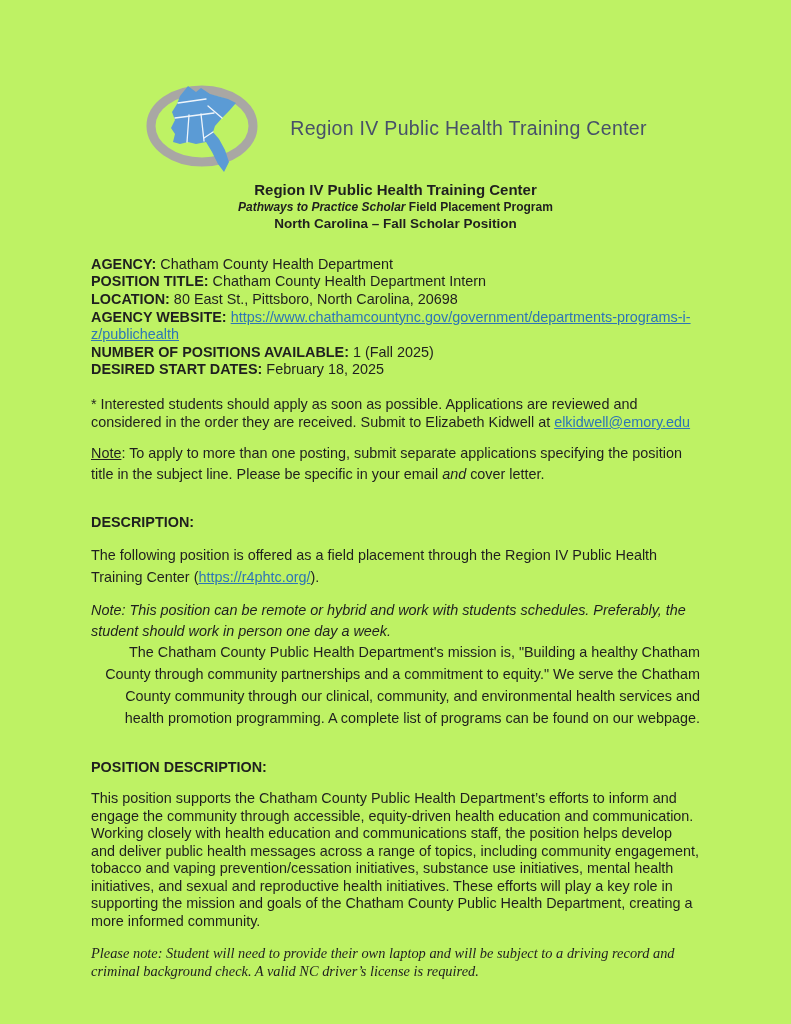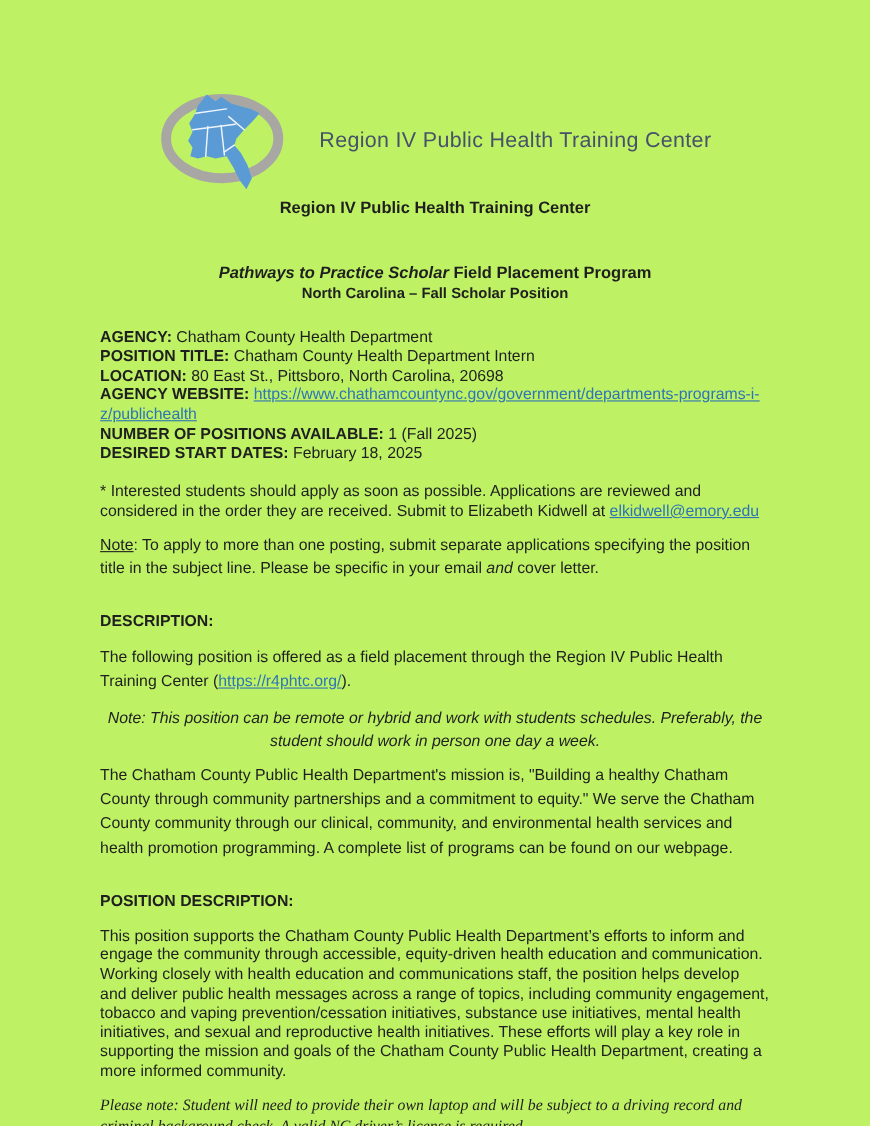--- a/index.html
+++ b/index.html
@@ -26,40 +26,40 @@
   .logo-text {
     font-size: 19.5px;
     font-weight: 500;
     letter-spacing: 0.3px;
     color: #475169;
     white-space: nowrap;
   }
   
   .title-block { text-align: center; margin-top: 6px; line-height: 1.3; }
   .title-line1 { font-size: 15px; font-weight: bold; }
-  .title-line2 { font-size: 15px; font-weight: bold; margin-top: 39px; }
+  .title-line2 { font-size: 12px; font-weight: bold; }
   .title-line2 .ital { font-style: italic; }
   .title-line3 { font-size: 13.5px; font-weight: bold; }
   
   .content { padding: 0 91px; font-size: 14.4px; }
   .details { margin-top: 23px; line-height: 1.225; }
   .detail-line b { font-weight: bold; }
   a.link, span.link {
     color: #2e75b6;
     text-decoration: underline;
     cursor: pointer;
   }
   .para { margin-top: 17px; line-height: 1.24; }
   .note-para { margin-top: 11px; line-height: 1.47; }
   .underline { text-decoration: underline; }
   .ital { font-style: italic; }
   .section-heading { font-weight: bold; margin-top: 29px; line-height: 1.2; }
   .desc-p1 { margin-top: 14px; line-height: 1.47; }
-  .desc-note { margin-top: 12px; line-height: 1.47; font-style: italic; text-align: center; }
-  .mission { margin-top: 10px; line-height: 1.52; }
+  .desc-note { margin-top: 12px; line-height: 1.47; font-style: italic; }
+  .mission { line-height: 1.52; text-align: right; }
   .pos-body { margin-top: 14px; line-height: 1.22; }
   .final-note { margin-top: 13px; line-height: 1.27; font-style: italic; font-family: Liberation Serif, serif; }
 </style>
 </head>
 <body>
 
 <div class="page">
 
   <div class="logo-row">
     <svg class="logo-map" viewBox="0 0 134 92" aria-hidden="true">

